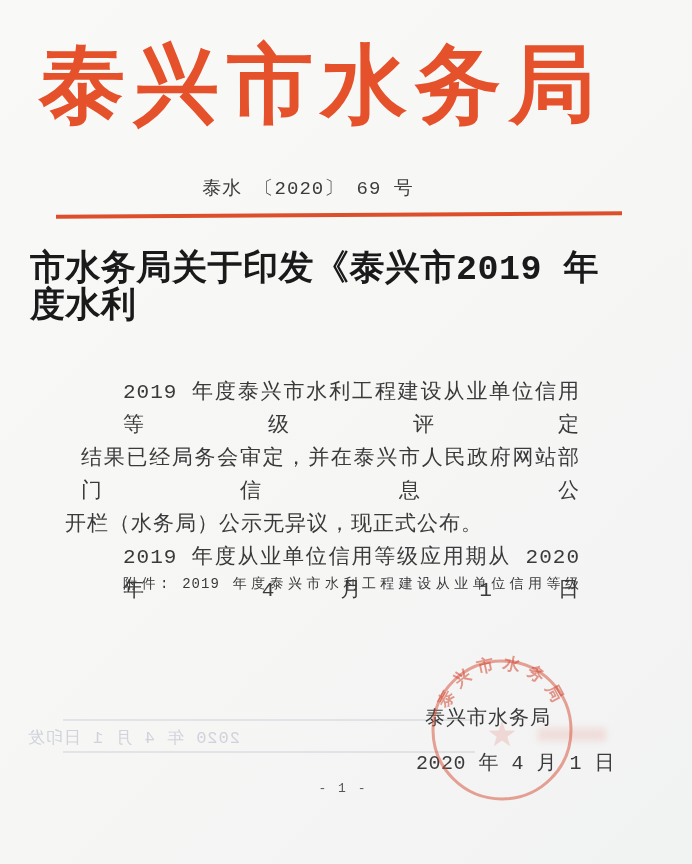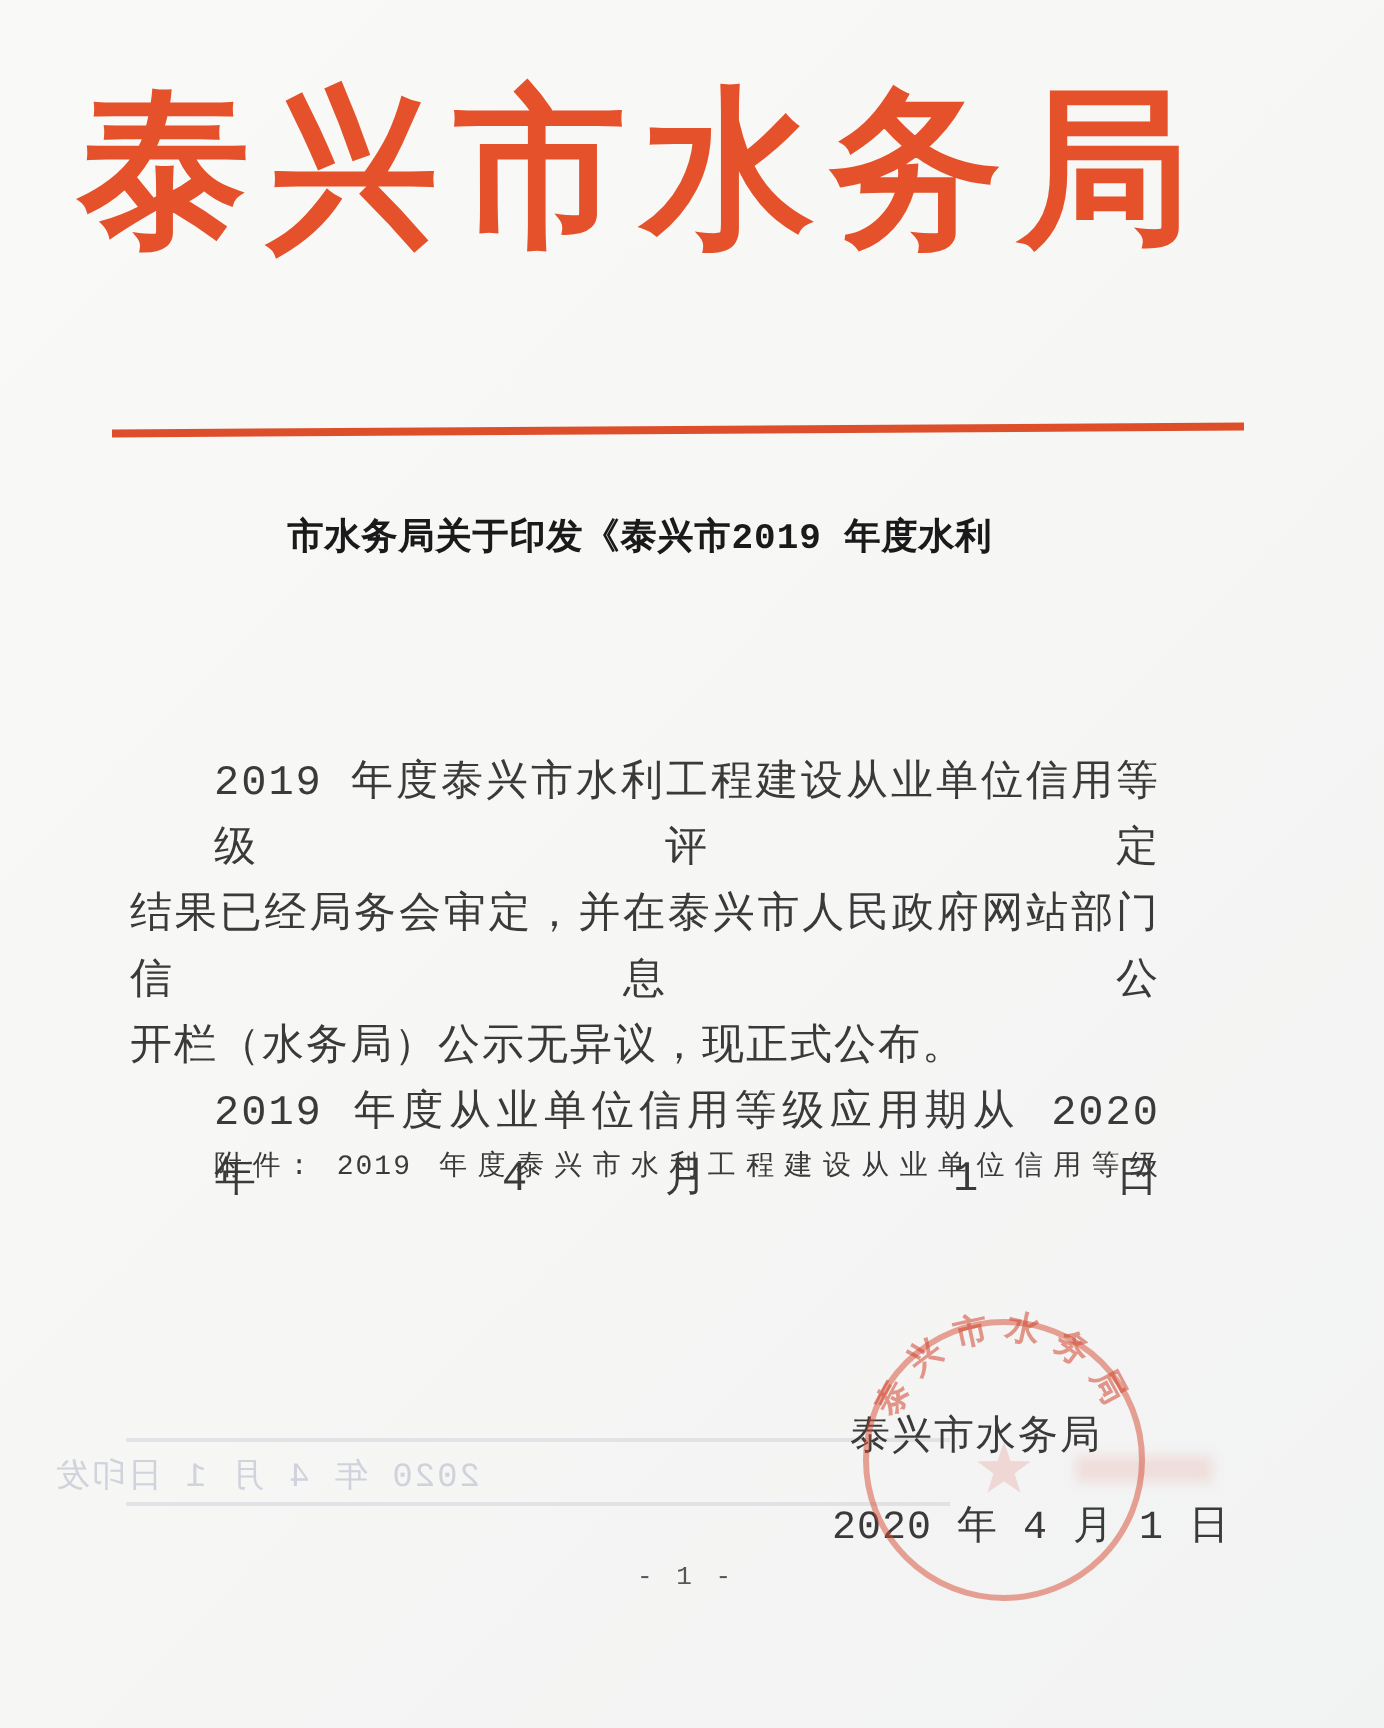--- a/index.html
+++ b/index.html
@@ -20,35 +20,34 @@
     position:absolute;top:175px;left:8px;width:600px;
     text-align:center;
     font-size:19px;color:#3c3c3c;letter-spacing:1px;
   }
   .red-rule{
     position:absolute;top:213px;left:56px;width:566px;height:4px;
     background:#dd4f2b;transform:rotate(-0.35deg);
   }
   .doc-title{
     position:absolute;top:252px;left:30px;width:580px;
-    text-align:center;
-    font-size:18px;line-height:37px;font-weight:700;
+    font-size:35px;line-height:37px;font-weight:700;
     color:#1a1a1a;letter-spacing:0.5px;
   }
   .body-block{
     position:absolute;top:376px;left:65px;width:515px;
     font-size:21px;line-height:33px;color:#3a3a3a;letter-spacing:1px;
   }
   .attachment-block{
     position:absolute;top:568px;left:65px;width:515px;
     font-size:14px;line-height:33px;color:#3a3a3a;letter-spacing:1px;
   }
   .line{white-space:nowrap;}
   .line.indent{padding-left:42px;}
-  .line.fill{white-space:normal;text-align:justify;text-align-last:justify;}
+  .line.fill{white-space:normal;text-align:justify;text-align-last:justify;margin-left:16px;}
   .signature-org{
     position:absolute;top:704px;left:425px;
     font-size:20px;color:#3a3a3a;letter-spacing:1px;white-space:nowrap;z-index:1;
   }
   .signature-date{
     position:absolute;top:749px;left:416px;
     font-size:20px;color:#3a3a3a;letter-spacing:0.5px;white-space:nowrap;z-index:1;
   }
   .seal{position:absolute;top:655px;left:427px;z-index:2;pointer-events:none;}
   .seal-smudge{
@@ -68,20 +67,21 @@
     text-align:center;font-size:13px;color:#565656;letter-spacing:2px;
   }
 </style>
 </head>
 <body>
 
 <div class="page">
 
   <div class="masthead">泰兴市水务局</div>
 
+  <div class="doc-number">泰水 〔2020〕 69 号</div>
 
   <div class="red-rule"></div>
 
   <div class="doc-title">
     <div>市水务局关于印发《泰兴市2019 年度水利</div>
   </div>
 
   <div class="body-block">
     <div class="line indent fill">2019 年度泰兴市水利工程建设从业单位信用等级评定</div>
     <div class="line fill">结果已经局务会审定，并在泰兴市人民政府网站部门信息公</div>

